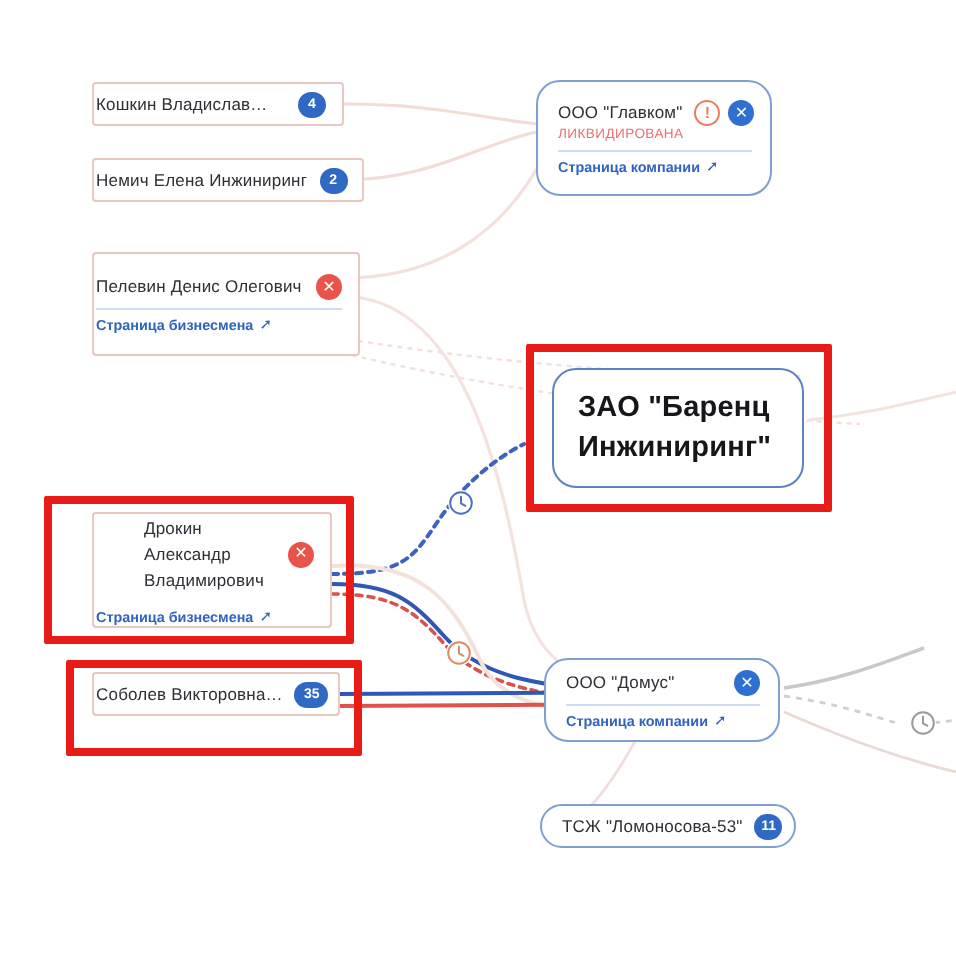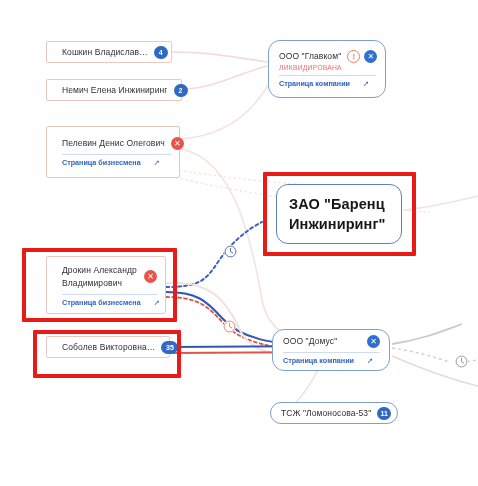--- a/index.html
+++ b/index.html
@@ -27,21 +27,21 @@
   .node {
     position: absolute;
     background: #ffffff;
     display: flex;
     flex-direction: column;
     justify-content: center;
   }
   .node.person {
     border: 1px solid #e8c8c0;
     border-radius: 2px;
-    padding: 5px 8px 5px 15px;
+    padding: 5px 8px 5px 1px;
   }
   .node.company {
     border: 1px solid #7e9fd4;
     border-radius: 12px;
     padding: 5px 9px 5px 10px;
   }
   .node.central {
     border: 1px solid #5b82c4;
     border-radius: 12px;
     padding: 9px 12px;
@@ -53,21 +53,21 @@
     justify-content: space-between;
     gap: 6px;
     white-space: nowrap;
   }
   .node-title {
     font-size: 8.5px;
     color: #2f2f37;
     line-height: 13px;
     letter-spacing: 0.1px;
   }
-  .node-title.two-line { white-space: normal; }
+  .node-title.two-line { white-space: normal; margin-left: 24px; }
   .node-title.big {
     font-size: 14.5px;
     font-weight: bold;
     color: #16161b;
     line-height: 20px;
     white-space: normal;
   }
   .status-text {
     font-size: 6.8px;
     color: #ef6e6e;
@@ -117,21 +117,21 @@
   .divider {
     height: 1px;
     background: #cddcf0;
     margin: 4px 0 3px 0;
   }
   .node-link {
     font-size: 7.2px;
     font-weight: bold;
     color: #2f63c0;
     display: flex;
-    gap: 13px;
+    gap: 3px;
     white-space: nowrap;
     cursor: pointer;
   }
   .link-arrow {
     display: inline-block;
     font-size: 7.5px;
     color: #2f63c0;
     transform: translateY(-0.5px);
   }
 

